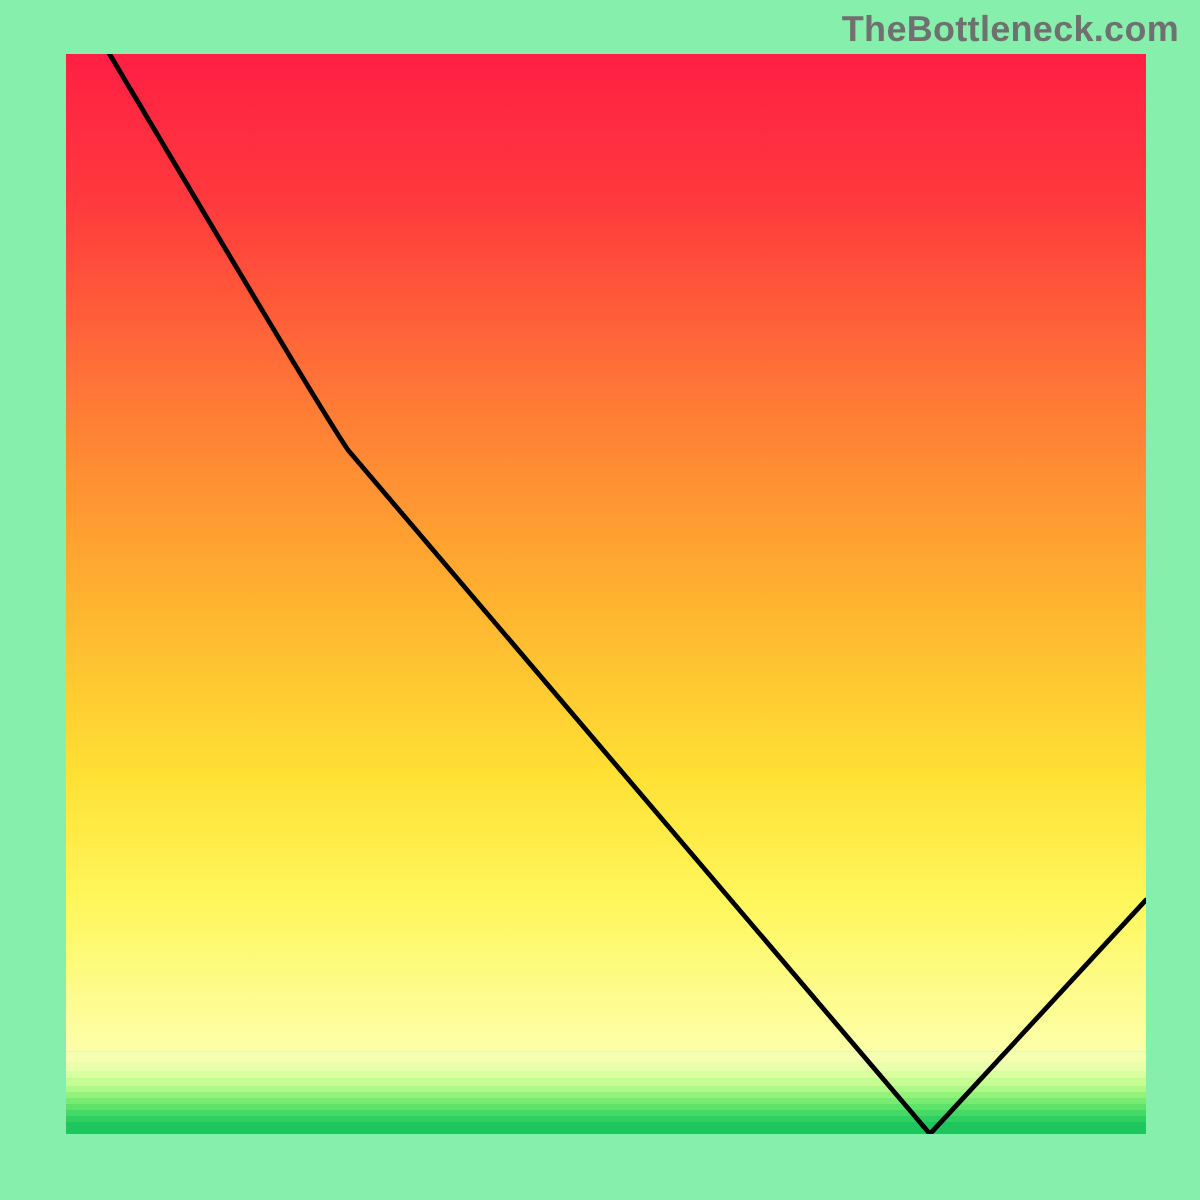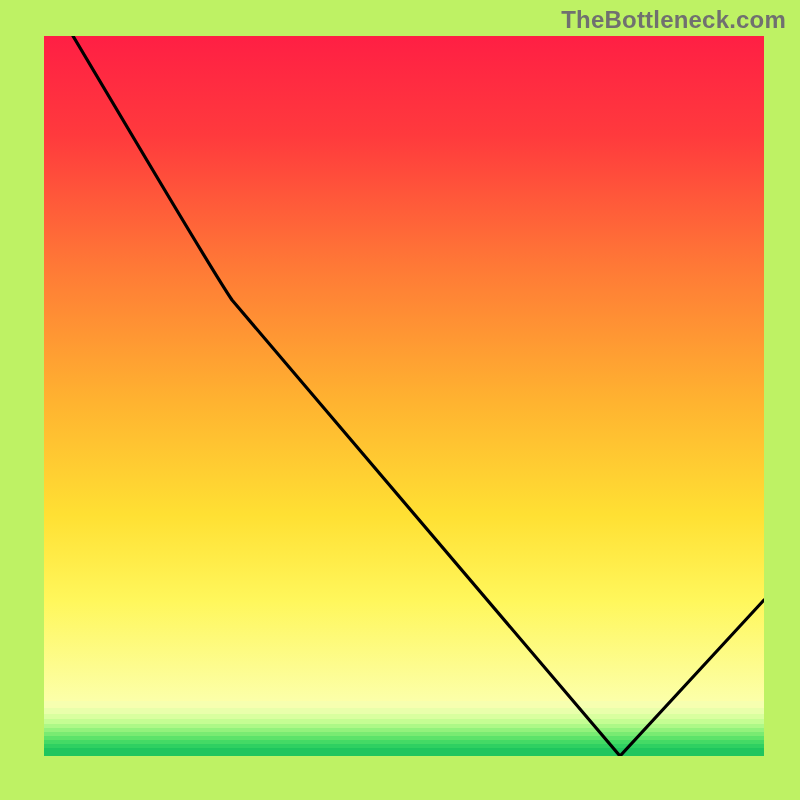--- a/index.html
+++ b/index.html
@@ -1,21 +1,21 @@
 <!DOCTYPE html>
 <html><head>
 <meta charset="utf-8">
 <style>
   * { margin: 0; padding: 0; box-sizing: border-box; }
   html, body { width: 800px; height: 800px; background: #000; overflow: hidden; }
   .stage {
     position: relative;
     width: 800px;
     height: 800px;
-    background: #bef264;
+    background: #86efac;
   }
   .watermark {
     position: absolute;
     top: 6px;
     right: 14px;
     font-family: Arial, Helvetica, sans-serif;
     font-size: 24px;
     font-weight: 600;
     color: #707070;
     letter-spacing: 0.2px;

